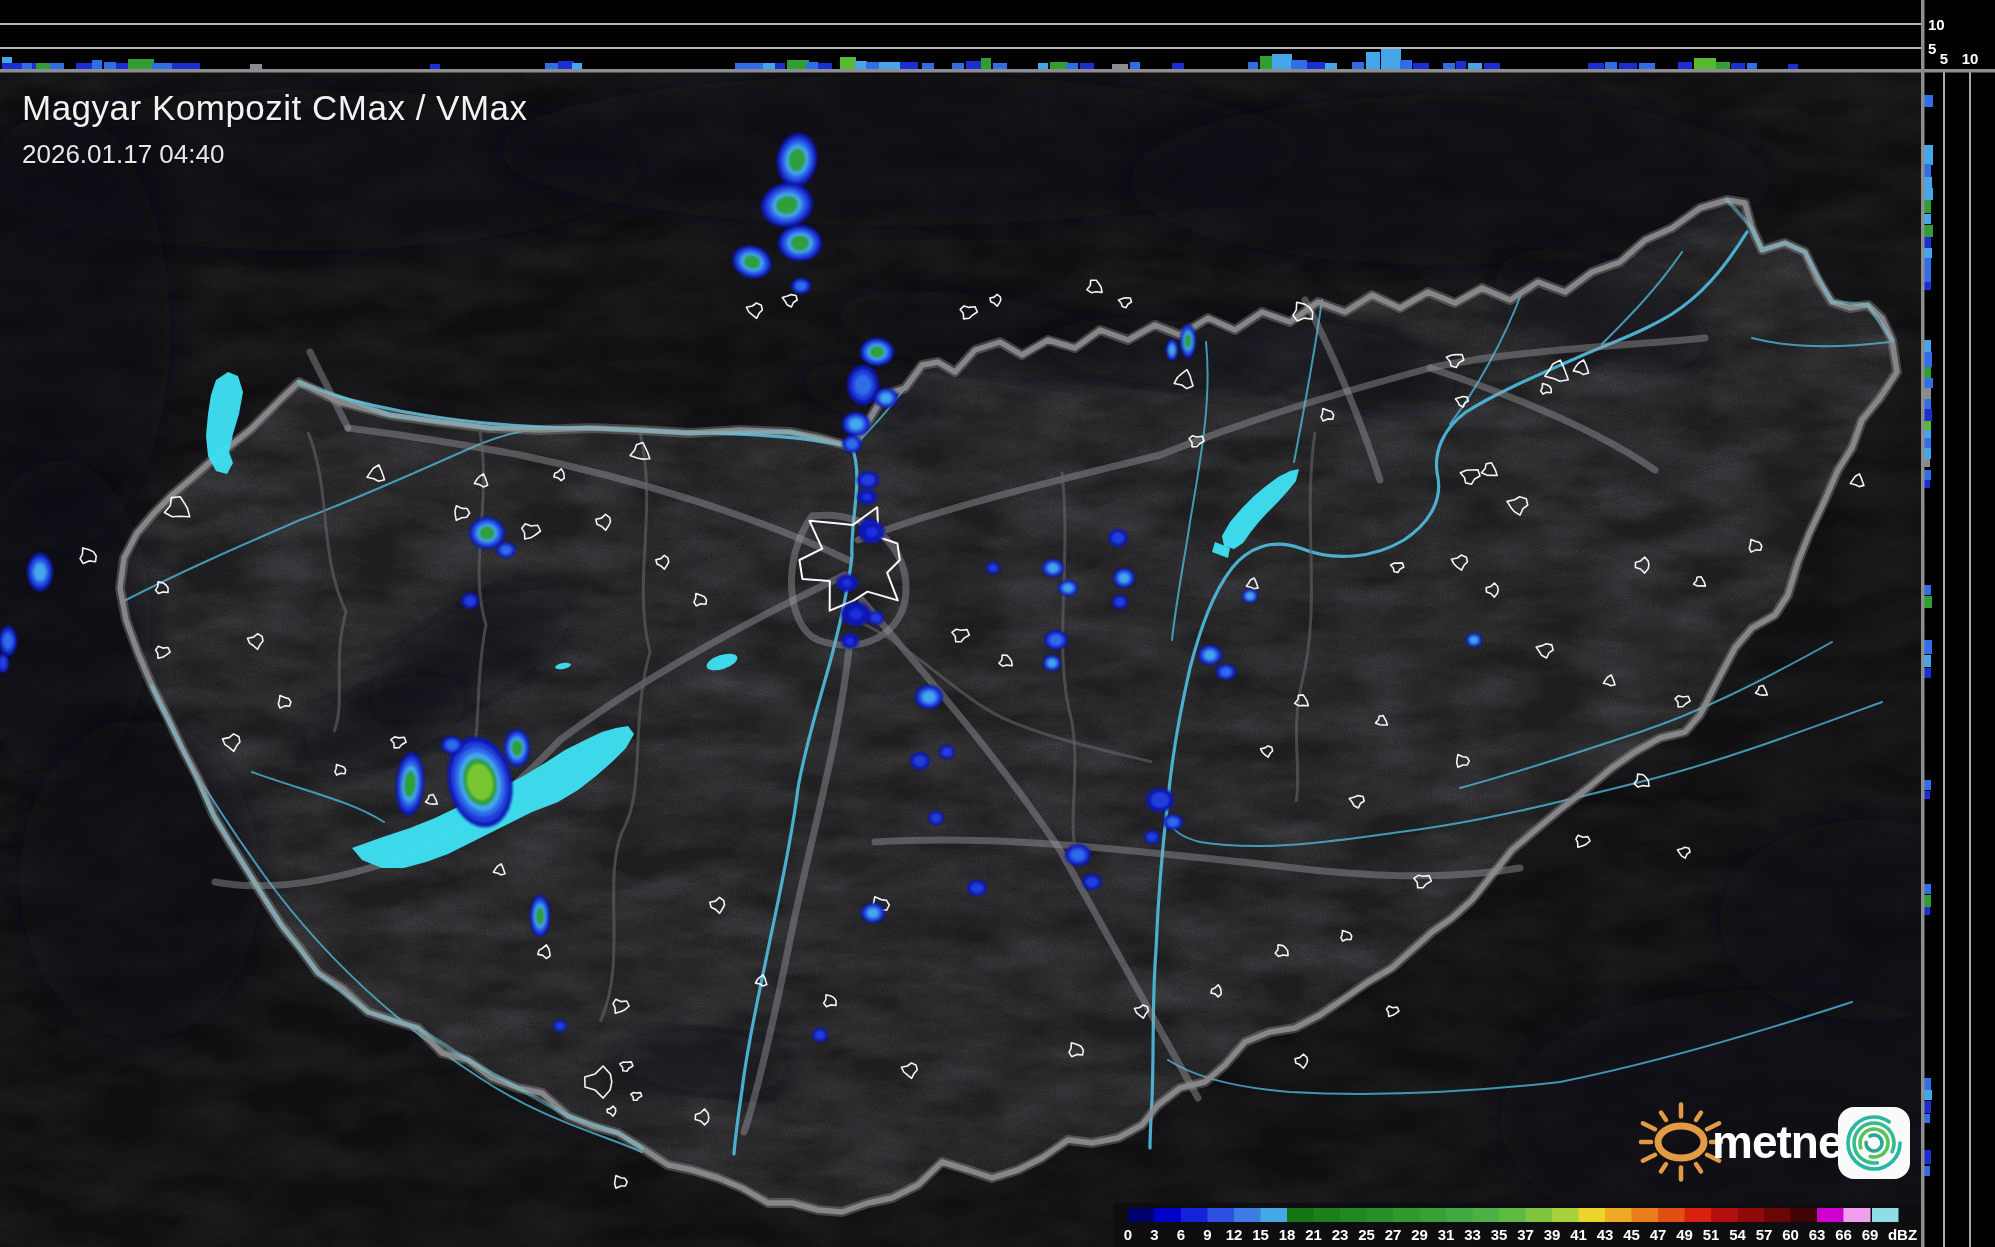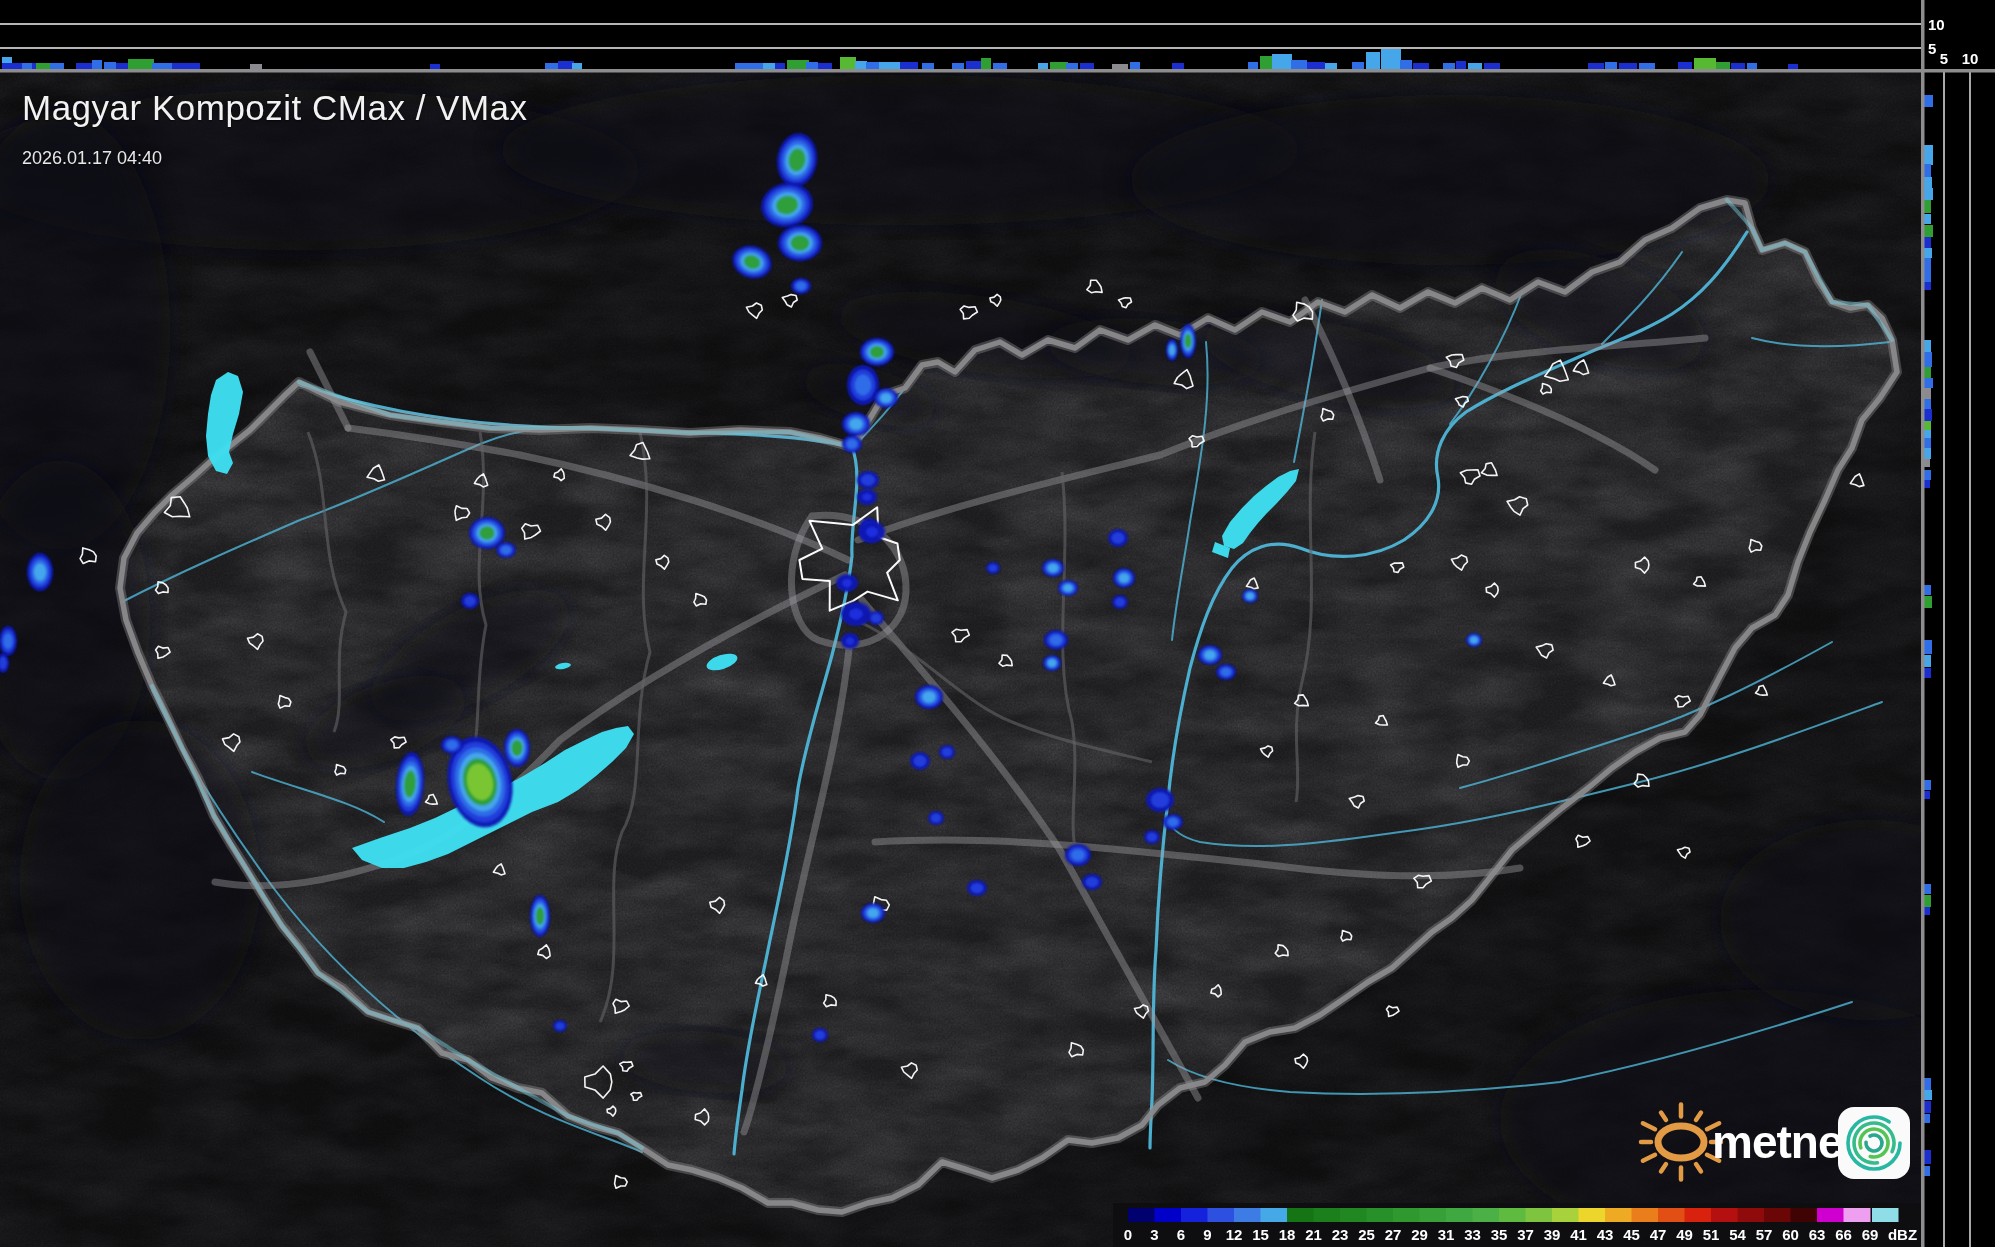--- a/index.html
+++ b/index.html
@@ -2,21 +2,21 @@
 <html><head>
 <meta charset="utf-8">
 <style>
   html,body{margin:0;padding:0;background:#000;}
   .stage{position:relative;width:1995px;height:1247px;overflow:hidden;background:#000;
          font-family:"Liberation Sans",sans-serif;}
   .stage svg{position:absolute;left:0;top:0;}
   .title-block{position:absolute;left:22px;top:88px;color:#f2f2f2;pointer-events:none;}
   .title-block .t{font-size:35px;font-weight:400;letter-spacing:0.5px;
       text-shadow:0 1px 2px rgba(0,0,0,.6);}
-  .title-block .d{font-size:18px;margin-top:20px;color:#e8e8e8;
+  .title-block .d{font-size:26px;margin-top:11px;color:#e8e8e8;
       text-shadow:0 1px 2px rgba(0,0,0,.6);}
 </style>
 </head>
 <body>
 
 <div class="stage">
   <svg id="scene" width="1995" height="1247" viewBox="0 0 1995 1247">
     <defs>
       <filter id="soft">
           <feGaussianBlur stdDeviation="1.3"></feGaussianBlur>

